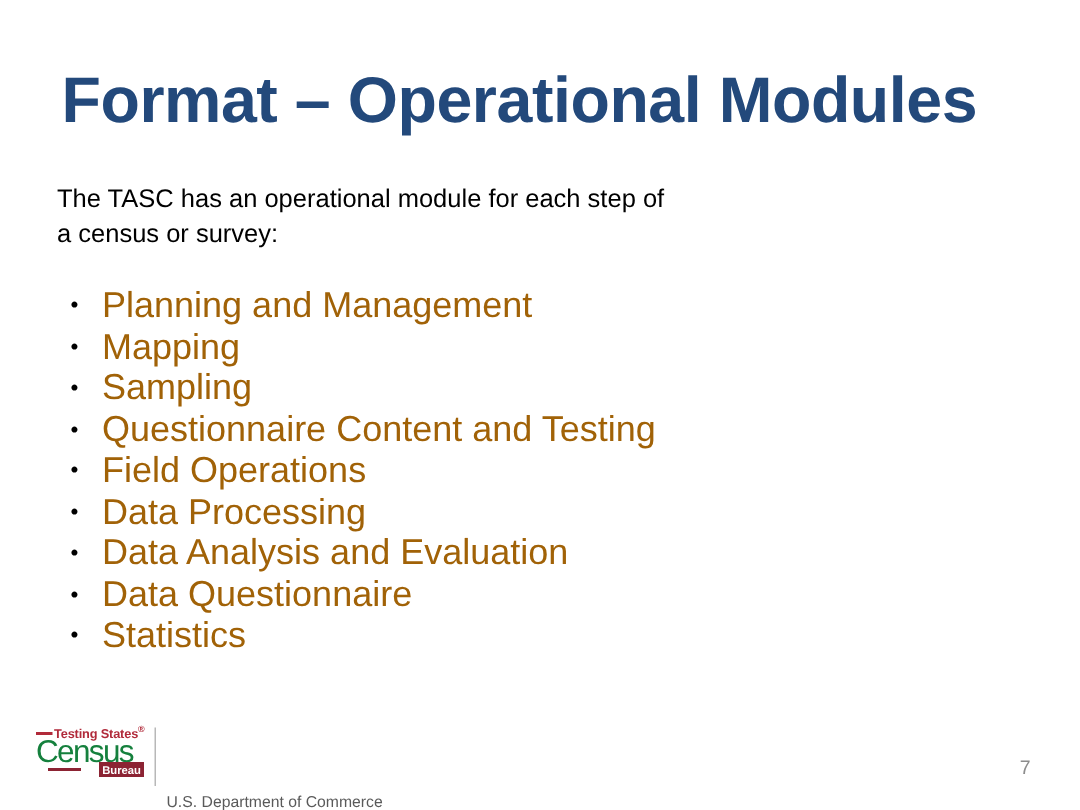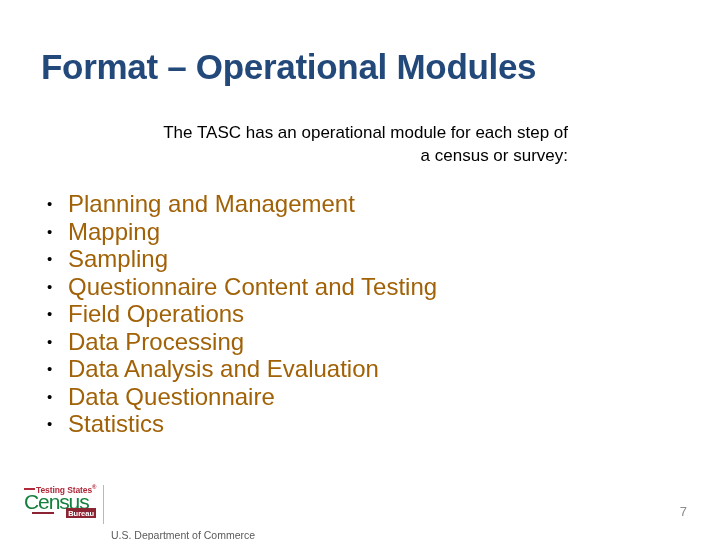--- a/index.html
+++ b/index.html
@@ -23,38 +23,37 @@
   }
 
   
   .slide-title {
     position: absolute;
     left: 41px;
     top: 46px;
     width: 650px;
     color: #23497B;
     font-family: "Liberation Sans", sans-serif;
-    font-size: 35px;
+    font-size: 43px;
     font-weight: bold;
     letter-spacing: -0.3px;
     line-height: 42px;
     white-space: nowrap;
   }
 
   
   .intro {
     position: absolute;
     left: 38px;
     top: 121px;
     width: 530px;
     color: #000000;
     font-size: 17px;
     line-height: 23px;
     font-weight: normal;
-    text-align: right;
   }
   .intro-line {
     display: block;
     white-space: nowrap;
   }
 
   
   .bullets {
     position: absolute;
     left: 44px;

